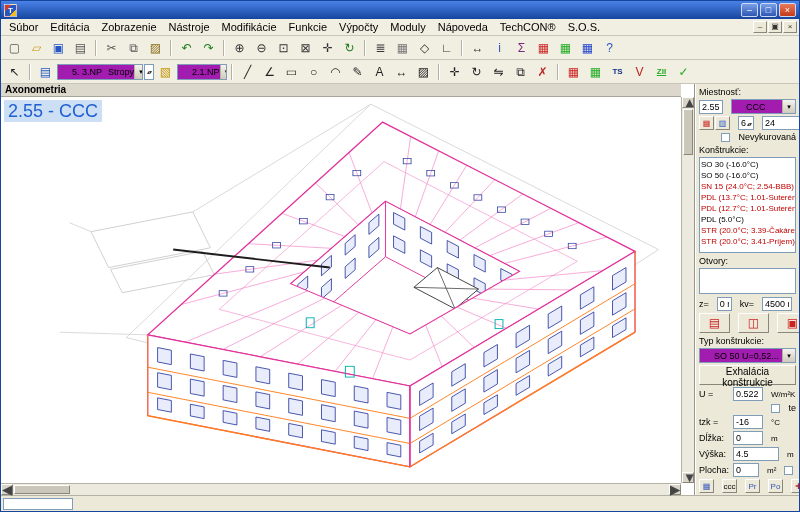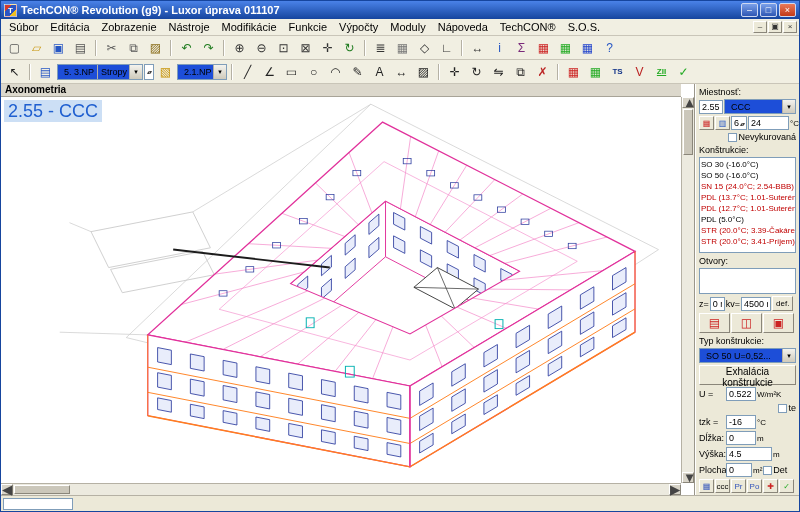--- a/index.html
+++ b/index.html
@@ -14,39 +14,39 @@
 .wbtn{width:17px;height:14px;font-size:9px;line-height:12px;text-align:center;color:#fff;background:linear-gradient(#7aa0ea,#2e57b4);border:1px solid #cdd8f2;border-radius:2px;padding:0}
 .wbtn.close{background:linear-gradient(#ea7a5a,#c23a18)}
 .menubar{height:17px;flex:none;display:flex;align-items:center;font-size:11px;background:#f1efe2;border-bottom:1px solid #c9c5b8;padding-left:2px}
 .menu-item{padding:1px 6px;white-space:nowrap}
 .mdi{margin-left:auto;display:flex;gap:1px;padding-right:2px}
 .mdibtn{width:14px;height:12px;font-size:8px;background:#ece9d8;border:1px solid;border-color:#fff #8a867a #8a867a #fff;text-align:center;line-height:10px;color:#333;padding:0}
 .toolbar{height:24px;flex:none;display:flex;align-items:center;background:#f1efe2;border-bottom:1px solid #c9c5b8;padding:0 3px;gap:1px;overflow:hidden}
 .tb{width:21px;height:20px;flex:none;border:1px solid transparent;font-size:12px;line-height:18px;text-align:center;padding:0}
 .tb-txt{width:auto;min-width:21px;font-size:8px;font-weight:bold;padding:0 2px}
 .sep{width:2px;height:16px;flex:none;border-left:1px solid #b5b1a4;border-right:1px solid #fff;margin:0 3px}
-.combo{height:16px;background:#1d4ed8;border:1px solid #7f9db9;display:flex;align-items:center;font-size:9px;padding-left:6px;overflow:hidden}
+.combo{height:16px;background:#a21caf;border:1px solid #7f9db9;display:flex;align-items:center;font-size:9px;padding-left:14px;overflow:hidden}
 .cval{white-space:nowrap}
 .cdiv{width:1px;align-self:stretch;background:#b5b1a4;margin:0 3px}
 .csuf{white-space:nowrap}
 .carr{margin-left:auto;width:13px;flex:none;background:linear-gradient(#f4f3ee,#cfcabb);border-left:1px solid #b5b1a4;text-align:center;font-size:7px;align-self:stretch;display:flex;align-items:center;justify-content:center}
 .spinv{height:16px;border:1px solid #7f9db9;background:#fff;display:flex;align-items:center;font-size:9px;padding:0 2px;gap:1px}
 .spb{font-size:6px;color:#444;letter-spacing:-1px}
 .main{flex:1;display:flex;min-height:0}
 .canvas-wrap{flex:1;position:relative;background:#fff;min-width:0;border-right:1px solid #9a968a}
 .axo-bar{position:absolute;top:0;left:0;right:13px;height:13px;background:#dcd8cc;border-bottom:1px solid #a8a498;font-size:10px;font-weight:bold;padding-left:4px;line-height:12px;z-index:3}
 .room-title{position:absolute;top:16px;left:3px;font-size:18px;color:#1f5fd0;background:#ccdff5;padding:0 4px;line-height:22px;z-index:3}
 svg.cad{position:absolute;left:0;top:13px;width:calc(100% - 13px);height:calc(100% - 25px);background:#fff}
 .vscroll{position:absolute;right:0;top:13px;bottom:12px;width:13px;background:#eceadf;border-left:1px solid #b5b1a4;display:flex;flex-direction:column;font-size:7px;text-align:center;z-index:3}
 .hscroll{position:absolute;left:0;bottom:0;right:13px;height:12px;background:#eceadf;border-top:1px solid #b5b1a4;display:flex;font-size:7px;z-index:3}
 .sb-btn{flex:none;width:12px;height:11px;background:#d8d4c8;border:1px solid;border-color:#fff #8a867a #8a867a #fff;line-height:9px;text-align:center;color:#444;padding:0}
 .vthumb{flex:none;height:46px;margin:1px;background:#cbc7ba;border:1px solid;border-color:#fff #8a867a #8a867a #fff}
 .hthumb{flex:none;width:56px;margin:1px;background:#cbc7ba;border:1px solid;border-color:#fff #8a867a #8a867a #fff}
 .panel{width:104px;flex:none;background:#ece9d8;font-size:10px;display:flex;flex-direction:column;padding:2px 3px;gap:2px;border-left:1px solid #fff;overflow:hidden}
-.p-row{display:flex;align-items:center;gap:1px;flex:none}
+.p-row{display:flex;align-items:center;gap:8px;flex:none}
 .p-label{font-size:9px;flex:none;margin-top:1px}
 .slabel{font-size:9px}
 .flabel{width:26px;flex:none;font-size:9px}
 .unit{font-size:8px;white-space:nowrap}
 .inp{height:14px;border:1px solid #7f9db9;background:#fff;font-size:9px;padding:0 2px;font-family:inherit;width:100%}
 .k-list{border:1px solid #7f9db9;background:#fff;flex:1;min-height:40px;overflow:hidden;font-size:8px;line-height:11px;padding:1px}
 .k-item{white-space:nowrap}
 .k-item.red{color:#c00000}
 .o-list{border:1px solid #7f9db9;background:#fff;height:26px;flex:none}
 .chk{width:9px;height:9px;flex:none;background:#fff;border:1px solid #7f9db9;display:inline-block}
@@ -59,21 +59,20 @@
 .status2{height:16px;flex:none;background:#ece9d8;border-top:1px solid #b5b1a4;display:flex;align-items:center;padding:1px 2px;gap:3px}
 .cmdbox{width:70px;height:12px;background:#fff;border:1px solid #7f9db9}
 </style>
 </head>
 <body>
 
 <div class="app">
 
   <div class="titlebar">
     <div class="app-icon">T</div>
-    <div class="title-text">TechCON® Revolution  (g9) - Luxor úprava 011107</div>
     <div class="tb-buttons">
         <button class="wbtn">–</button>
         <button class="wbtn">□</button>
         <button class="wbtn close">×</button>
       </div>
   </div>
 
   <div class="menubar">
     <div style="display:flex" id="menu-items">
         <div class="menu-item">Súbor</div>

